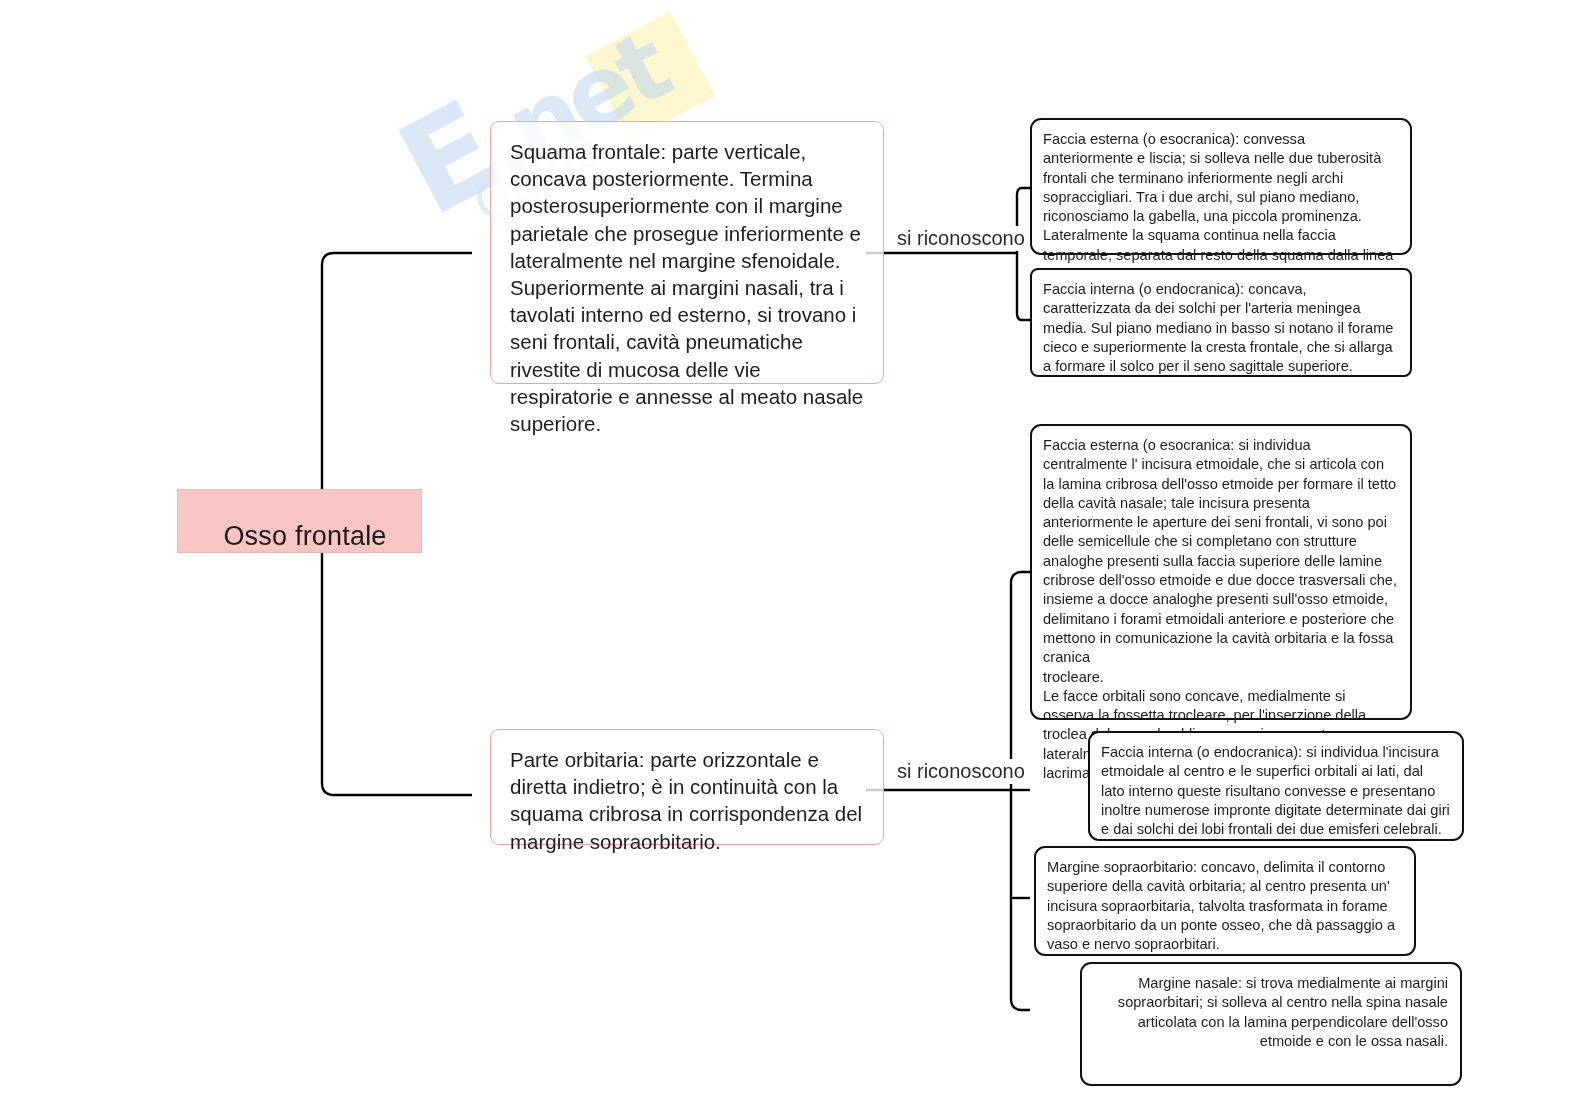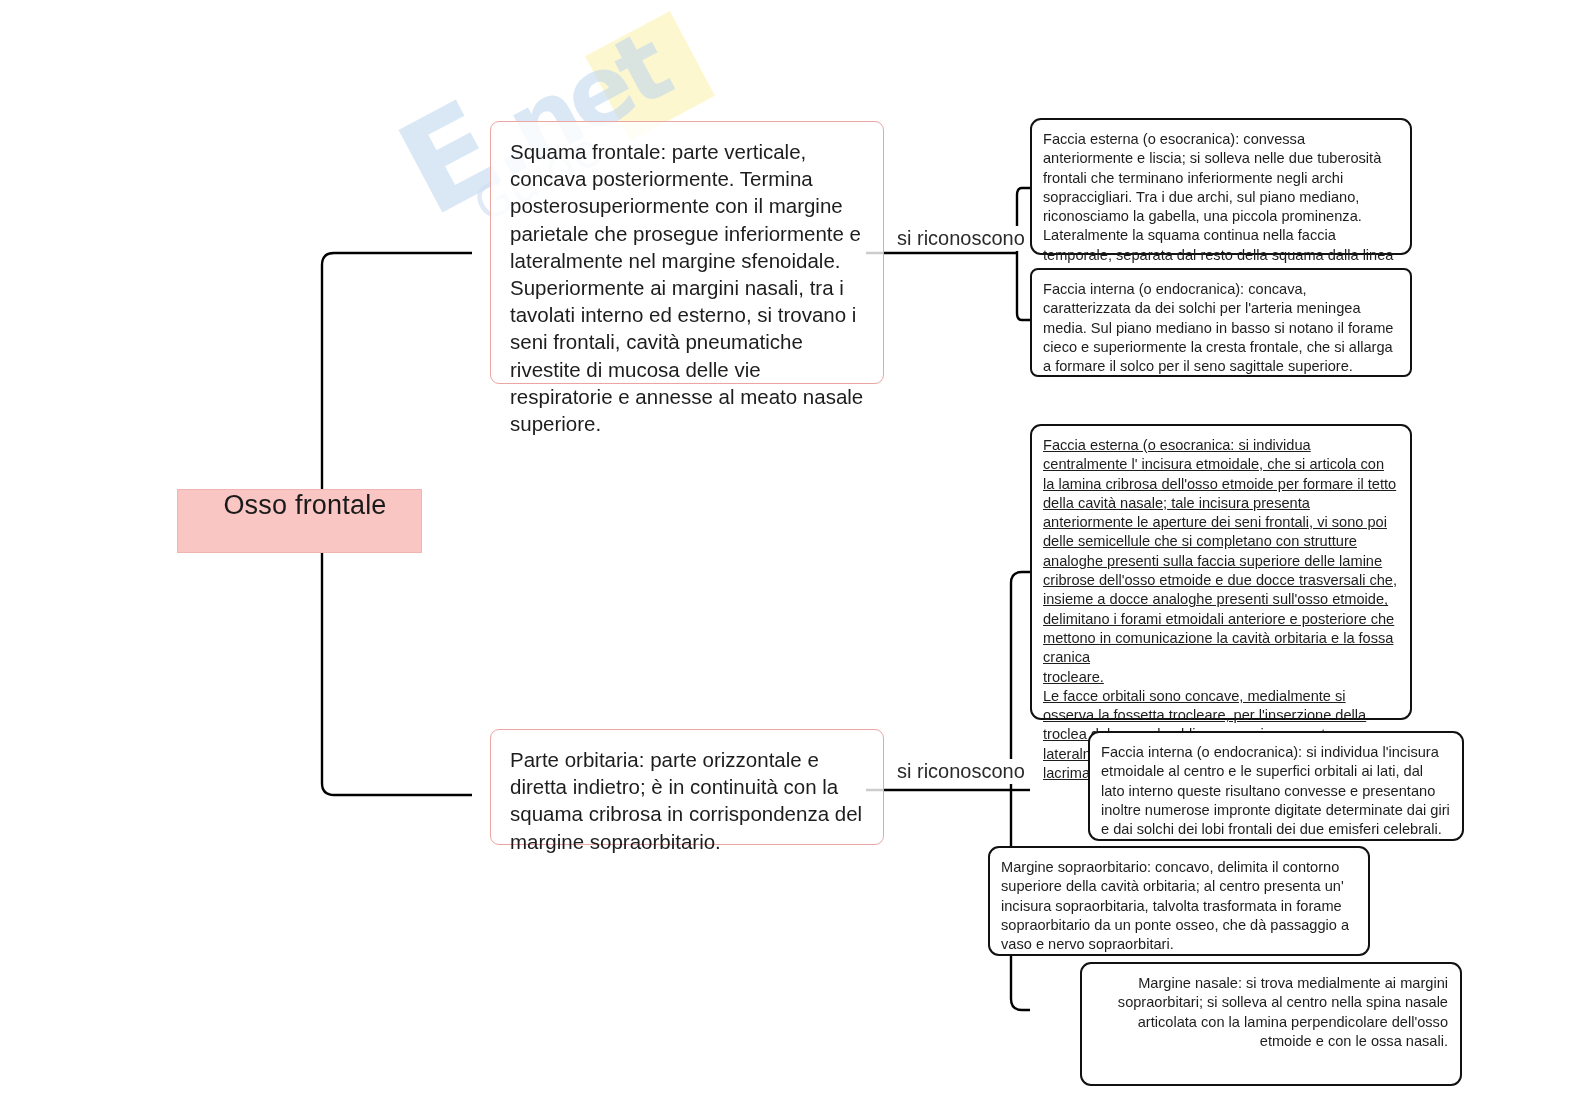--- a/index.html
+++ b/index.html
@@ -75,21 +75,21 @@
   .node {
     position: absolute;
     box-sizing: border-box;
     z-index: 2;
   }
 
   .root-node {
     background: #f9c6c4;
     border: 1px solid #f0b4b2;
     display: flex;
-    align-items: flex-start;
+    align-items: flex-end;
     justify-content: center;
     font-size: 27px;
     color: #1a1a1a;
     letter-spacing: .2px;
     padding-left: 11px;
   }
 
   .branch-node {
     background: rgba(255,255,255,0.80);
     border: 1.6px solid #eba6a4;
@@ -168,31 +168,31 @@
   <div class="edge-label" style="left:893px; top:759px;">si riconoscono</div>
 
   <div class="node leaf-node" style="left:1030px; top:118px; width:382px; height:137px;">
     <p>Faccia esterna (o esocranica): convessa anteriormente e liscia; si solleva nelle due tuberosità frontali che terminano inferiormente negli archi sopraccigliari. Tra i due archi, sul piano mediano, riconosciamo la gabella, una piccola prominenza. Lateralmente la squama continua nella faccia temporale, separata dal resto della squama dalla linea temporale.</p>
   </div>
 
   <div class="node leaf-node" style="left:1030px; top:268px; width:382px; height:109px;border-radius:8px;">
     <p>Faccia interna (o endocranica): concava, caratterizzata da dei solchi per l'arteria meningea media. Sul piano mediano in basso si notano il forame cieco e superiormente la cresta frontale, che si allarga a formare il solco per il seno sagittale superiore.</p>
   </div>
 
-  <div class="node leaf-node" style="left:1030px; top:424px; width:382px; height:296px;text-decoration:underline;">
+  <div class="node leaf-node" style="left:1030px; top:424px; width:382px; height:296px;">
     <p>Faccia esterna (o esocranica: si individua centralmente l' incisura etmoidale, che si articola con la lamina cribrosa dell'osso etmoide per formare il tetto della cavità nasale; tale incisura presenta anteriormente le aperture dei seni frontali, vi sono poi delle semicellule che si completano con strutture analoghe presenti sulla faccia superiore delle lamine cribrose dell'osso etmoide e due docce trasversali che, insieme a docce analoghe presenti sull'osso etmoide, delimitano i forami etmoidali anteriore e posteriore che mettono in comunicazione la cavità orbitaria e la fossa cranica</p>
     <p>trocleare.</p>
     <p>Le facce orbitali sono concave, medialmente si osserva la fossetta trocleare, per l'inserzione della troclea del muscolo obliquo superiore; mentre lateralmente si osserva la fossetta della ghiandola lacrimale.</p>
   </div>
 
   <div class="node leaf-node" style="left:1088px; top:731px; width:376px; height:110px;">
     <p>Faccia interna (o endocranica): si individua l'incisura etmoidale al centro e le superfici orbitali ai lati, dal lato interno queste risultano convesse e presentano inoltre numerose impronte digitate determinate dai giri e dai solchi dei lobi frontali dei due emisferi celebrali.</p>
   </div>
 
-  <div class="node leaf-node" style="left:988px; top:846px; width:382px; height:110px;">
+  <div class="node leaf-node" style="left:1034px; top:846px; width:382px; height:110px;">
     <p>Margine sopraorbitario: concavo, delimita il contorno superiore della cavità orbitaria; al centro presenta un' incisura sopraorbitaria, talvolta trasformata in forame sopraorbitario da un ponte osseo, che dà passaggio a vaso e nervo sopraorbitari.</p>
   </div>
 
   <div class="node leaf-node" style="left:1080px; top:962px; width:382px; height:124px;text-align:right;">
     <p>Margine nasale: si trova medialmente ai margini sopraorbitari; si solleva al centro nella spina nasale articolata con la lamina perpendicolare dell'osso etmoide e con le ossa nasali.</p>
   </div>
 
 </div>
 
 </body></html>

